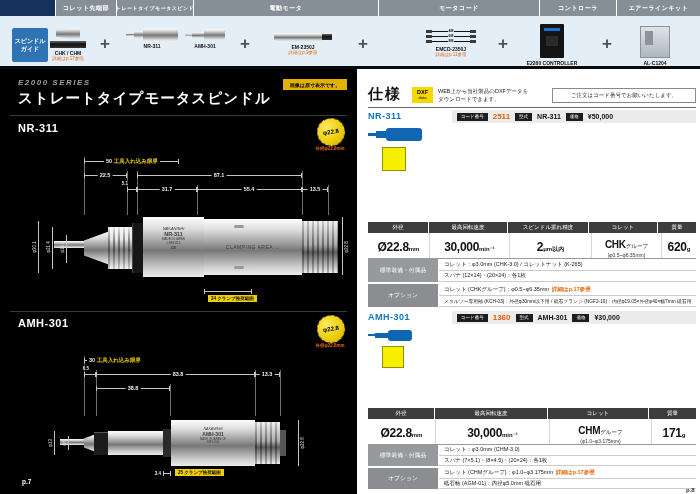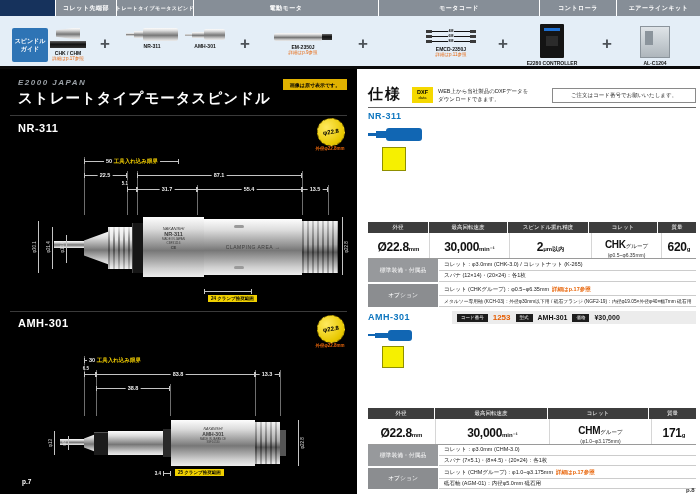--- a/index.html
+++ b/index.html
@@ -207,21 +207,21 @@
       <div style="position:absolute;left:4px;top:4px;width:8px;height:14px;background:#8b949c"></div>
       <div style="position:absolute;left:15px;top:7px;width:9px;height:9px;border-radius:50%;background:#6f7press8"></div>
     </div>
     <span class="pname">AL-C1204</span>
     <span class="pnote">詳細はp.15参照</span>
   </div>
 </div>
 <div class="strip-under"></div>
 
 <div class="leftpanel">
-  <div class="series">E2000 JAPAN</div>
+  <div class="series">E2000 SERIES</div>
   <div class="ltitle">ストレートタイプモータスピンドル</div>
   <div class="size-badge">画像は原寸表示です。</div>
   <div class="hrule" style="top:46px"></div>
 
   <div class="model-head" style="top:53px">NR-311</div>
   <div class="circ" style="left:317px;top:49px">φ22.8</div>
   <div class="circ-cap" style="left:300px;top:77px">外径φ22.8mm</div>
 
   <div class="draw" style="top:82px;height:158px">
 
@@ -347,20 +347,28 @@
     <i>data</i>
   </div>
   <div class="dxf-note">
     <div>WEB上から当社製品のDXFデータを</div>
     <div>ダウンロードできます。</div>
   </div>
   <div class="order-box">ご注文はコード番号でお願いいたします。</div>
   <div class="rdivider" style="top:38px"></div>
 
   <div class="rmodel" style="top:42px">NR-311</div>
+  <div class="badgestrip" style="top:41px">
+    <span class="bk">コード番号</span>
+    <span class="bcode">2511</span>
+    <span class="bk">型式</span>
+    <span class="bval">NR-311</span>
+    <span class="bk">価格</span>
+    <span class="bval">¥50,000</span>
+  </div>
   <div class="bicon" style="left:10px;top:58px;width:54px">
     <div class="bic" style="left:0;top:6px;width:8px;height:3px"></div>
     <div class="bic" style="left:8px;top:4px;width:10px;height:7px"></div>
     <div class="bic" style="left:18px;top:1px;width:36px;height:13px;border-radius:3px"></div>
   </div>
   <div class="ysq" style="left:24px;top:78px;width:24px;height:24px"></div>
 
   <div class="stable" style="top:153px">
     <div class="th-row">
       <div class="th" style="width:60px">外径</div>
@@ -402,21 +410,21 @@
           <span>コレット (CHKグループ)：φ0.5~φ6.35mm</span>
           <span class="olink">詳細はp.17参照</span>
         </div>
       <div class="acc-line" style="font-size:4.8px">メタルソー専用軸 (KCH-03)：外径φ30mm以下用 / 砥石フランジ (NGF2-19)：内径φ19.05×外径φ40×幅7mm 砥石用</div>
     </div>
   </div>
 
   <div class="rmodel" style="top:243px">AMH-301</div>
   <div class="badgestrip" style="top:242px">
     <span class="bk">コード番号</span>
-    <span class="bcode">1253</span>
+    <span class="bcode">1360</span>
     <span class="bk">型式</span>
     <span class="bval">AMH-301</span>
     <span class="bk">価格</span>
     <span class="bval">¥30,000</span>
   </div>
   <div class="bicon" style="left:10px;top:259px;width:44px">
     <div class="bic" style="left:0;top:6px;width:7px;height:2px"></div>
     <div class="bic" style="left:7px;top:5px;width:13px;height:5px"></div>
     <div class="bic" style="left:20px;top:2px;width:24px;height:11px;border-radius:3px"></div>
   </div>

